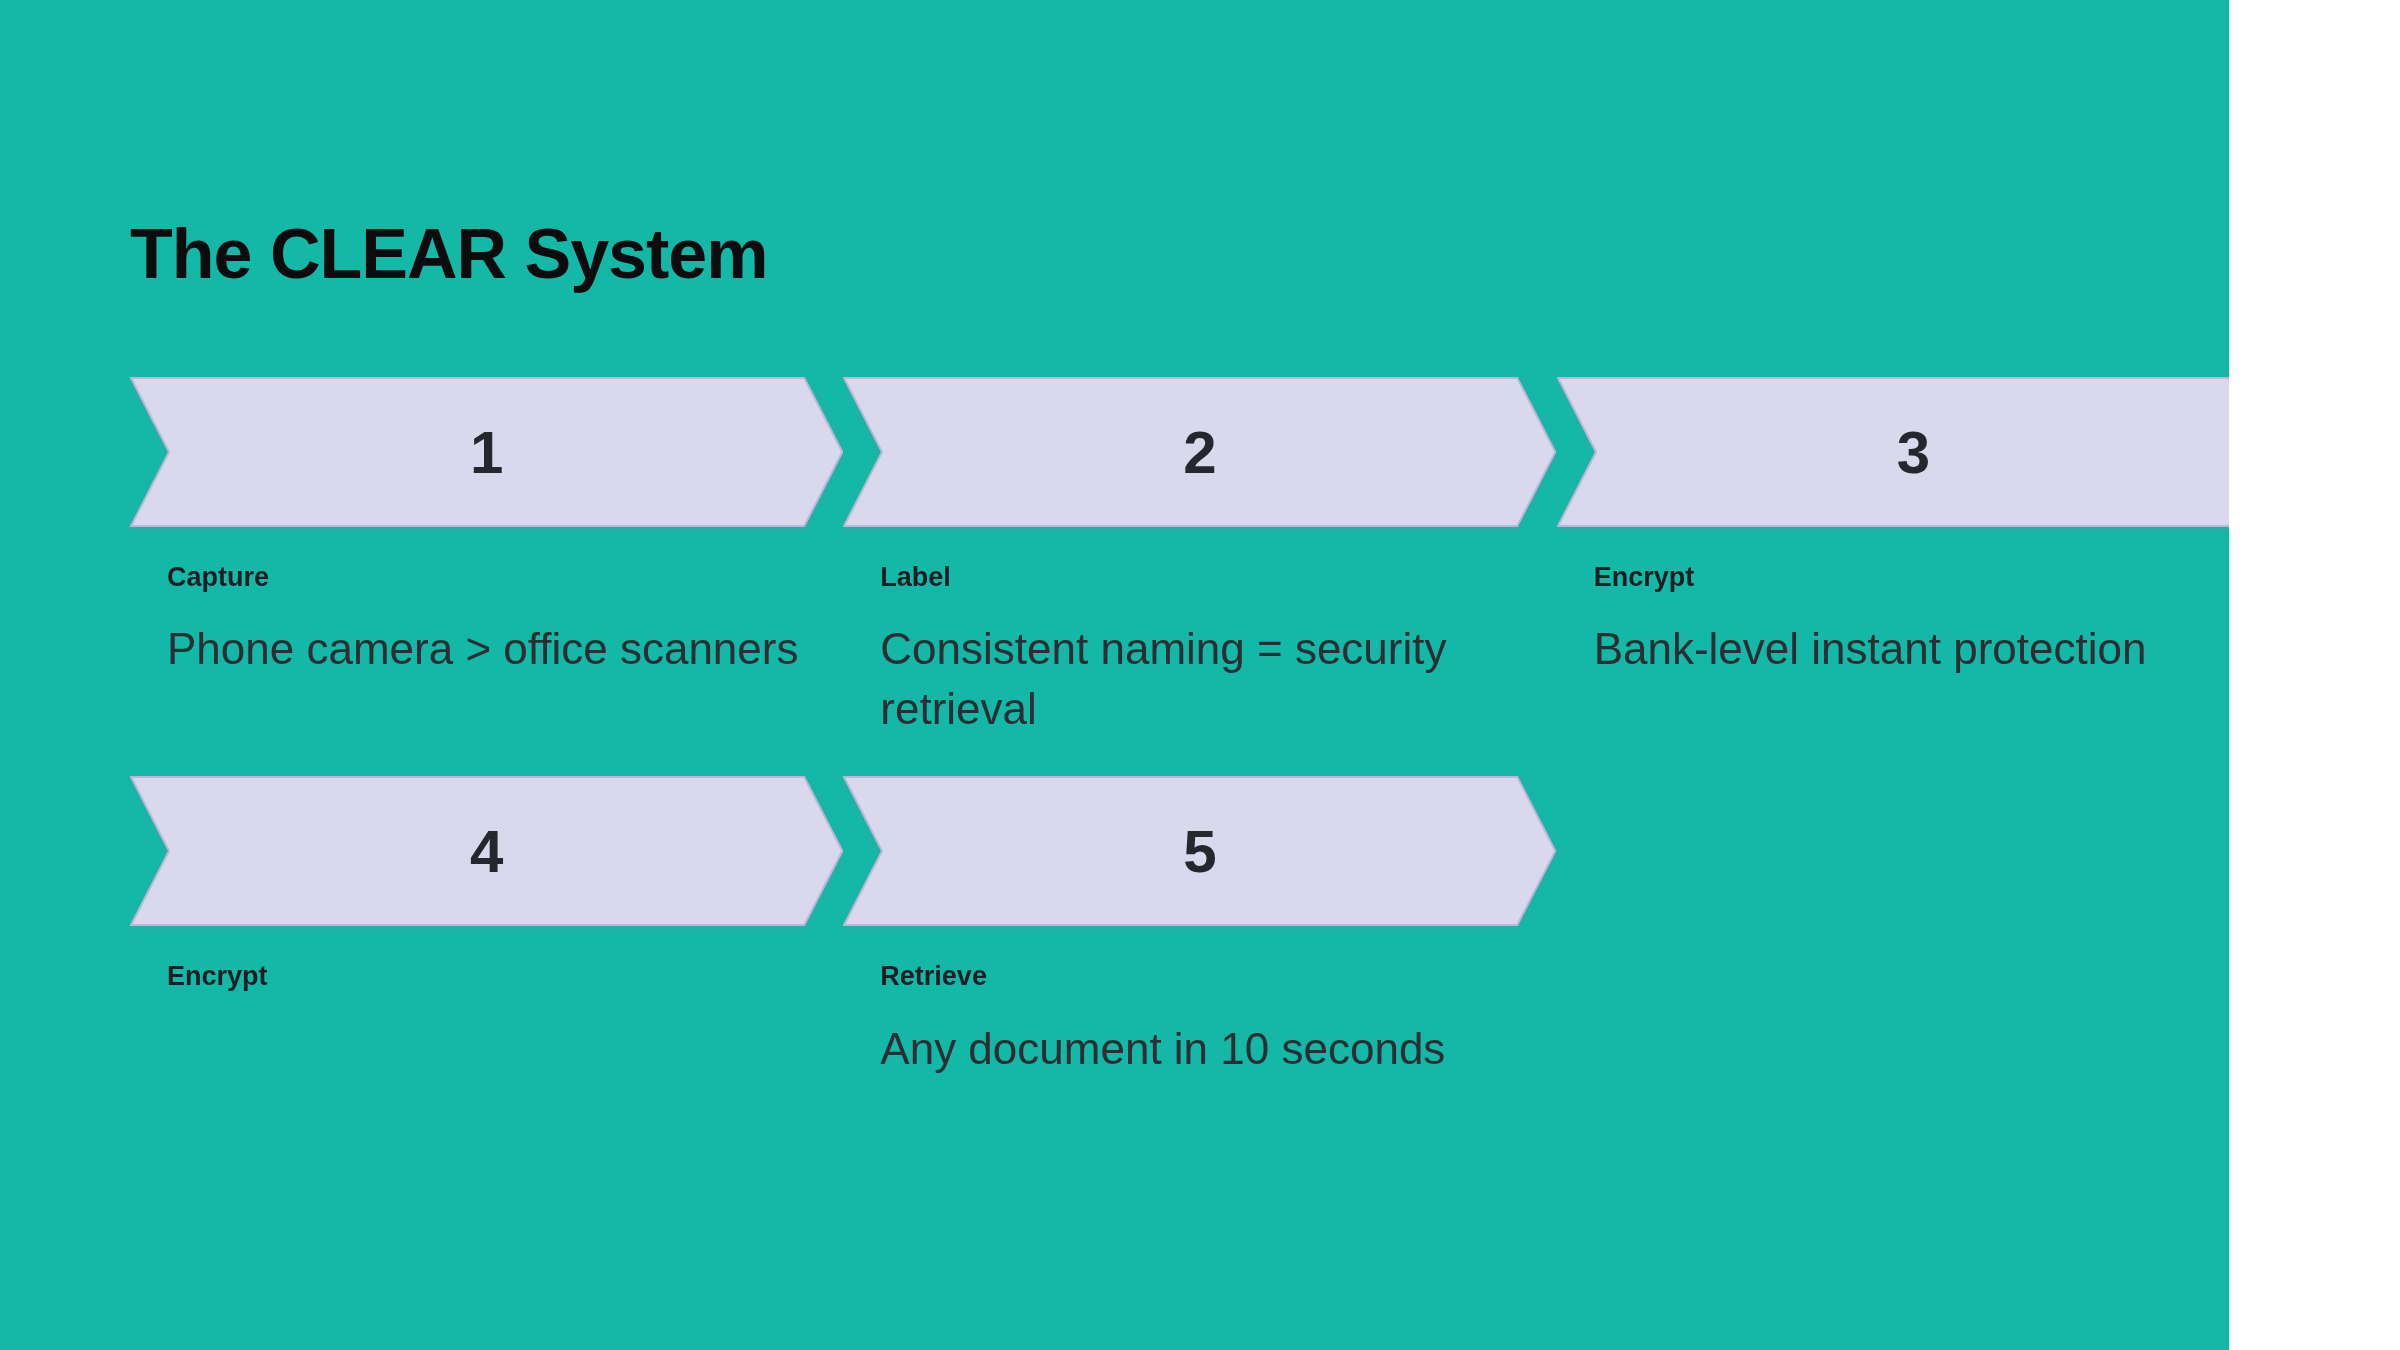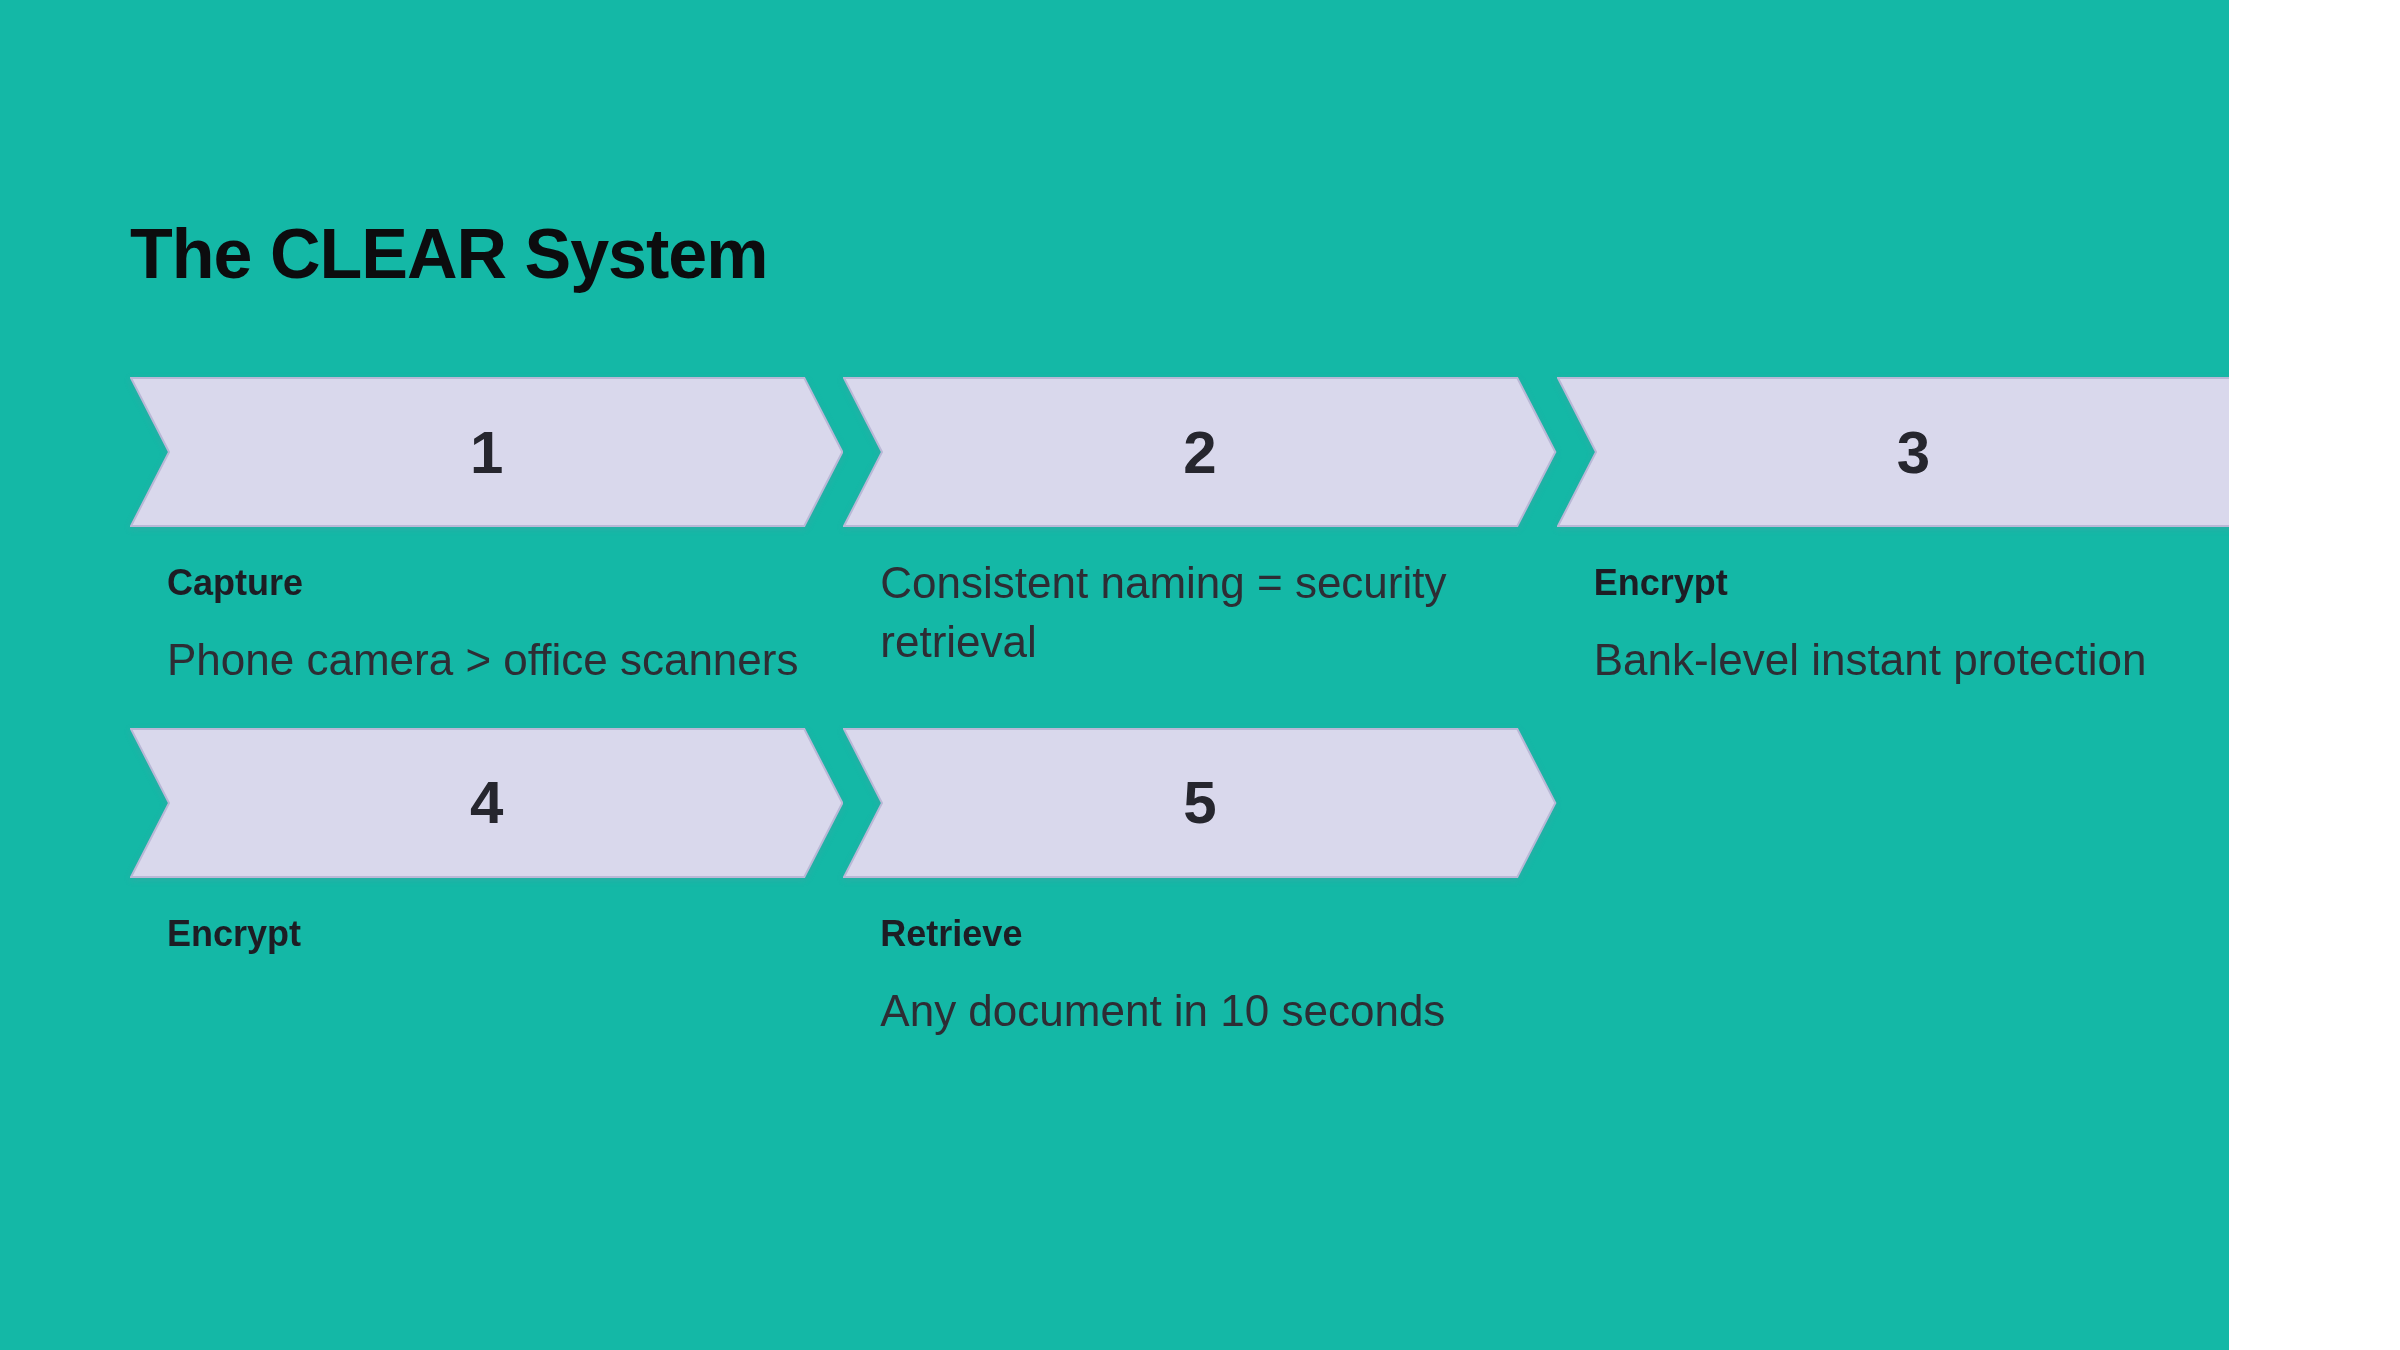--- a/index.html
+++ b/index.html
@@ -56,21 +56,21 @@
     inset: 0;
     display: flex;
     align-items: center;
     justify-content: center;
     font-size: 60px;
     font-weight: 700;
     color: #26262e;
   }
   .step-label {
     margin: 34px 0 0 37px;
-    font-size: 36px;
+    font-size: 27px;
     font-weight: 700;
     line-height: 1.2;
     color: #1d1d24;
   }
   .step-desc {
     margin: 26px 0 0 37px;
     font-size: 44px;
     font-weight: 400;
     line-height: 1.35;
     color: #2d2d34;
@@ -97,20 +97,21 @@
       <div class="step-desc">Phone camera &gt; office scanners</div>
     </div>
 
     <div class="step">
       <div class="chev">
         <svg viewBox="0 0 713 150" preserveAspectRatio="none" aria-hidden="true">
           <polygon points="1,1 674,1 712,75 674,149 1,149 39,75" fill="#d9d8ec"></polygon>
         </svg>
         <div class="num">2</div>
       </div>
+      <div class="step-label">Label</div>
       <div class="step-desc">Consistent naming = security retrieval</div>
     </div>
 
     <div class="step">
       <div class="chev">
         <svg viewBox="0 0 713 150" preserveAspectRatio="none" aria-hidden="true">
           <polygon points="1,1 674,1 712,75 674,149 1,149 39,75" fill="#d9d8ec"></polygon>
         </svg>
         <div class="num">3</div>
       </div>

